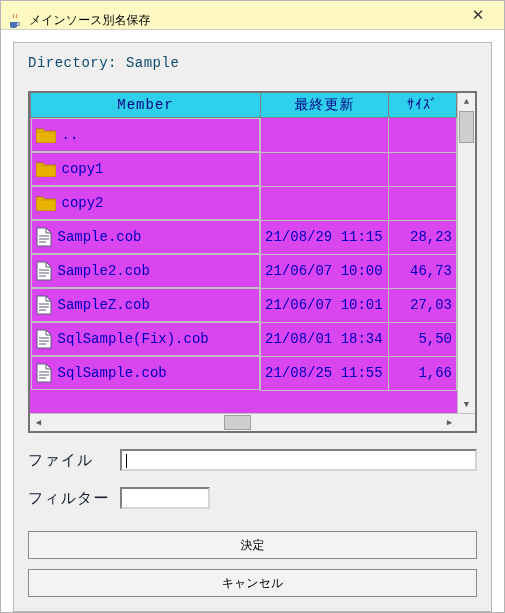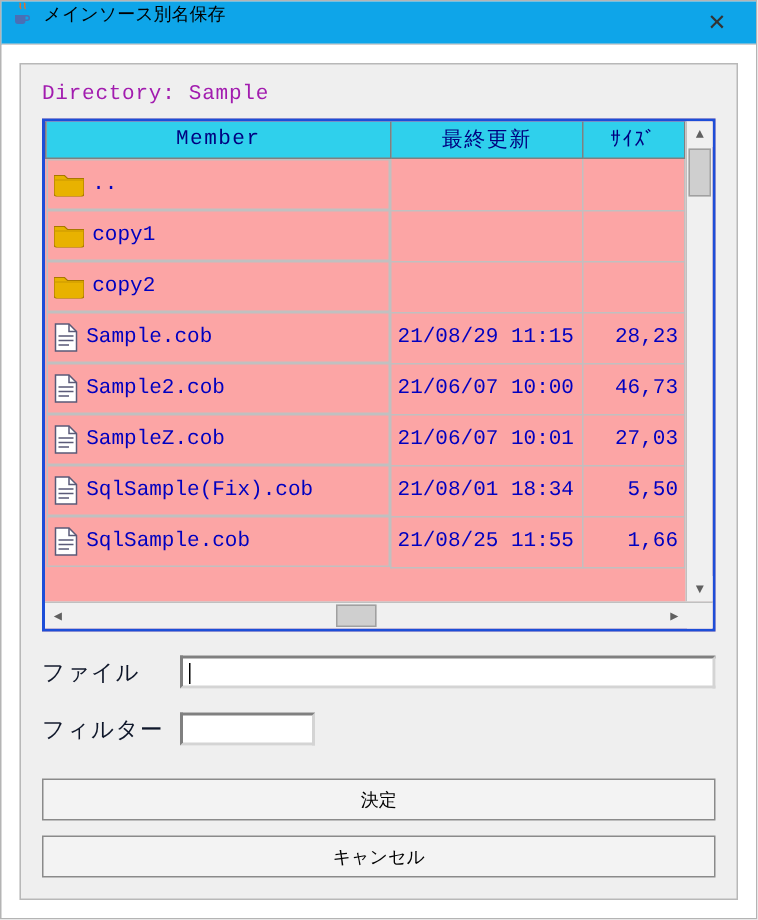--- a/index.html
+++ b/index.html
@@ -15,23 +15,23 @@
     height: 613px;
     border: 1px solid #b4b4b4;
     box-sizing: border-box;
     background: #ffffff;
     display: flex;
     flex-direction: column;
   }
   .titlebar {
     height: 30px;
     display: flex;
-    align-items: flex-start;
+    align-items: flex-end;
     border-bottom: 1px solid #d0d0d0;
-    background: #0ea5e9;
+    background: #fef9c3;
     padding: 0 6px;
   }
   .title-icon {
     width: 16px; height: 16px;
     margin-right: 6px;
     position: relative;
   }
   .title-text {
     flex: 1;
     font-family: "Meiryo", "MS Gothic", sans-serif;
@@ -57,28 +57,28 @@
   .frame {
     border: 1px solid #b8b8b8;
     background: #efefef;
     flex: 1;
     padding: 12px 14px 14px 14px;
     box-sizing: border-box;
     display: flex;
     flex-direction: column;
   }
   .dir-label {
-    color: #a21caf;
+    color: #0c4a6e;
     font-size: 14px;
-    margin-bottom: 8px;
+    margin-bottom: 20px;
     letter-spacing: 0.5px;
   }
   .table-outer {
-    border: 2px solid #1d4ed8;
-    background: #fca5a5;
+    border: 2px solid #737373;
+    background: #d946ef;
     box-sizing: border-box;
     width: 100%;
   }
   .table-wrap {
     display: flex;
     height: 320px;
   }
   .table-scroll {
     flex: 1;
     overflow: hidden;

